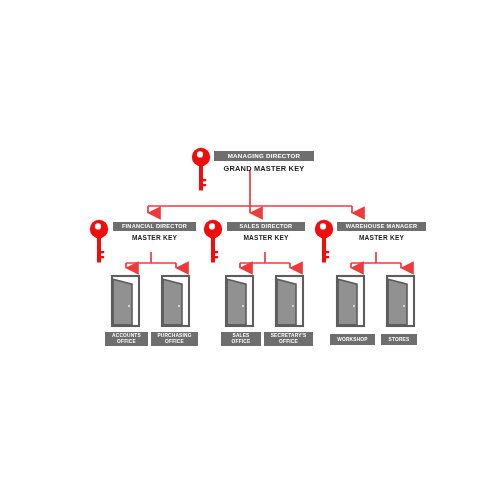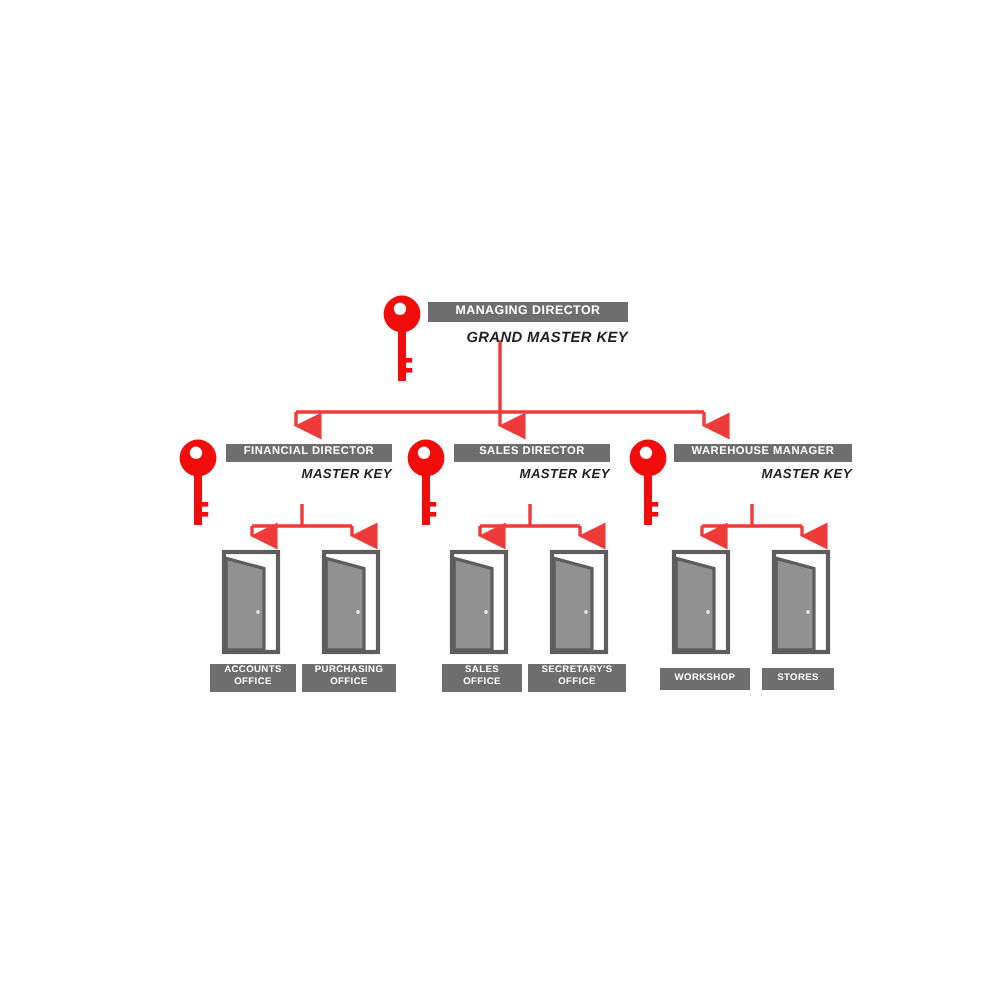--- a/index.html
+++ b/index.html
@@ -43,23 +43,22 @@
     font-size: 6.2px;
     height: 10px;
     line-height: 10px;
   }
   .key-type {
     position: absolute;
     color: #231f20;
     font-weight: bold;
     font-size: 6.6px;
     letter-spacing: 0.2px;
-    text-align: right;
+    text-align: center;
     white-space: nowrap;
-    font-style: italic;
   }
   .key-type.top {
     font-size: 7.4px;
   }
   
   .door-label {
     position: absolute;
     background: #6e6e6e;
     color: #ffffff;
     font-size: 4.8px;

